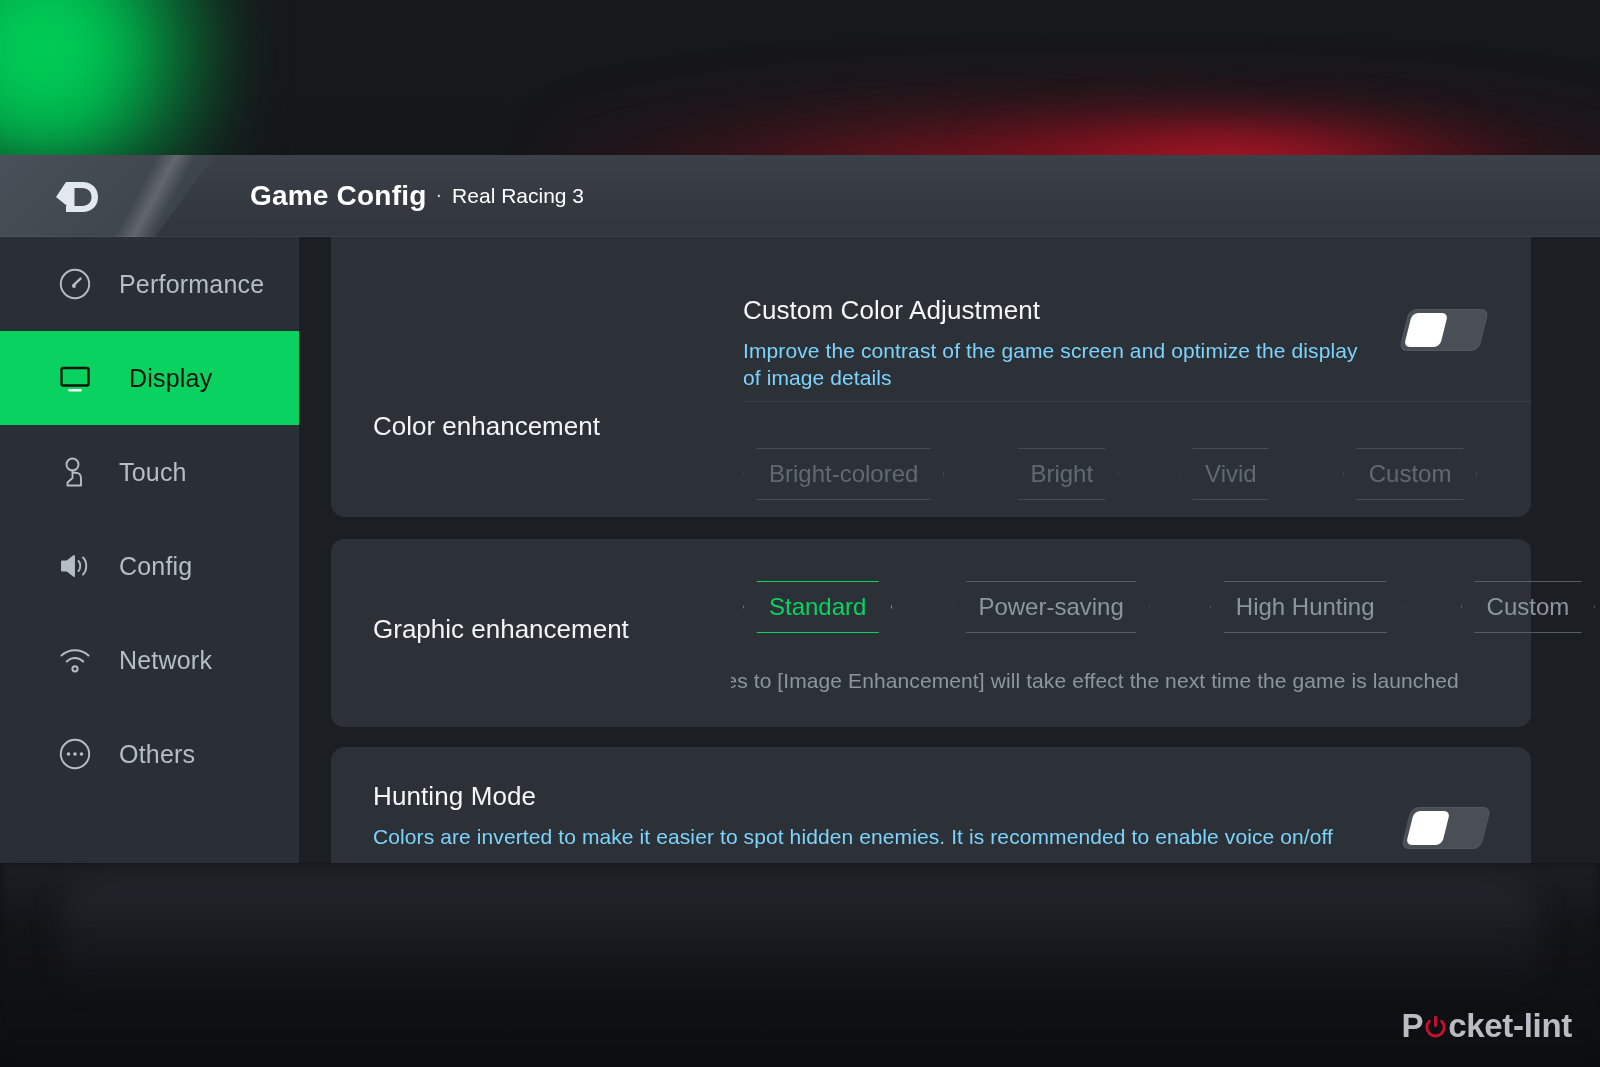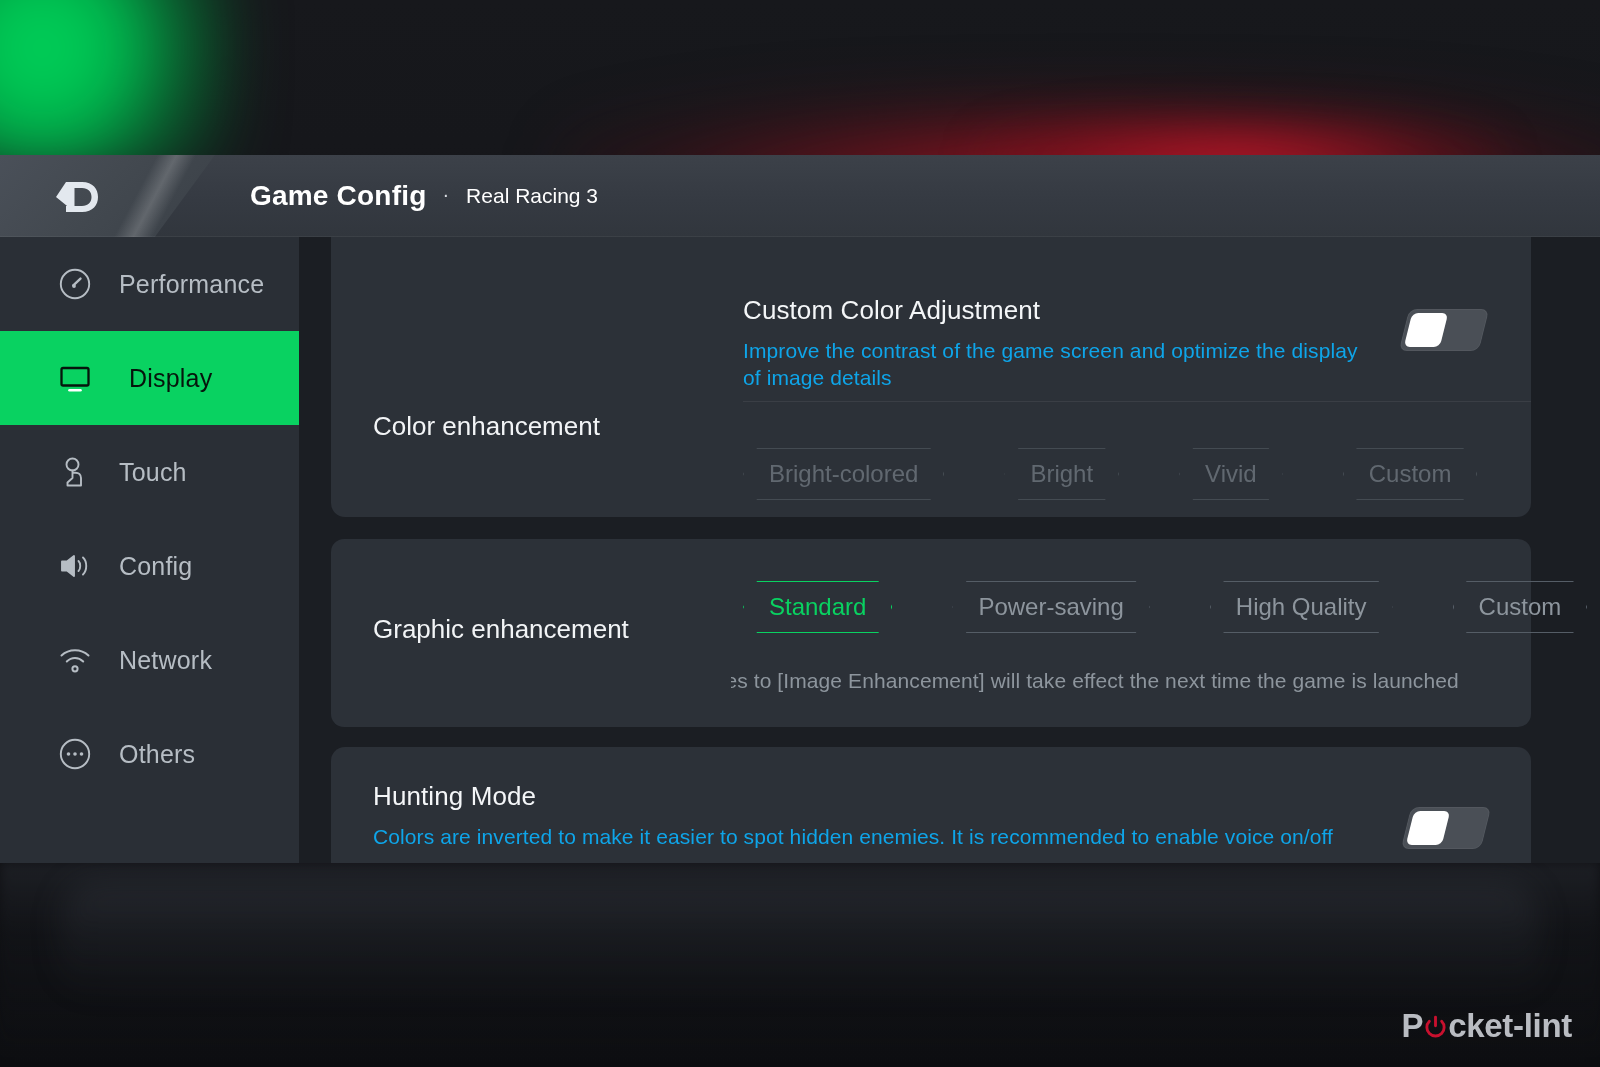--- a/index.html
+++ b/index.html
@@ -121,21 +121,21 @@
     width: 50px;
     height: 40px;
   }
   .titlebar-text {
     position: absolute;
     left: 250px;
     top: 0;
     height: 82px;
     display: flex;
     align-items: center;
-    gap: 8px;
+    gap: 1px;
     white-space: nowrap;
   }
   .title-main {
     font-size: 28px;
     font-weight: bold;
     color: #ffffff;
     letter-spacing: 0.2px;
   }
   .title-sep {
     font-size: 20px;
@@ -224,21 +224,21 @@
     white-space: nowrap;
   }
 
   .row-title {
     font-size: 26px;
     color: #f4f6f8;
     letter-spacing: 0.1px;
   }
   .row-desc {
     font-size: 21px;
-    color: #0ea5e9;
+    color: #7dd3fc;
     line-height: 1.30;
     letter-spacing: 0.1px;
   }
 
   
   .toggle {
     width: 80px;
     height: 42px;
     transform: skewX(-14deg);
     background: #4a4f56;
@@ -469,21 +469,21 @@
             <div class="chip selected">
               <span class="chip-bd"></span>
               <span class="chip-txt">Standard</span>
             </div>
             <div class="chip">
               <span class="chip-bd"></span>
               <span class="chip-txt">Power-saving</span>
             </div>
             <div class="chip">
               <span class="chip-bd"></span>
-              <span class="chip-txt">High Quality</span>
+              <span class="chip-txt">High Hunting</span>
             </div>
             <div class="chip">
               <span class="chip-bd"></span>
               <span class="chip-txt">Custom</span>
             </div>
           </div>
 
           <div style="position:absolute; left:400px; top:130px; width:800px; height:34px; overflow:hidden;">
             <div class="hint-marquee" style="left:-68px; top:0;">Changes to [Image Enhancement] will take effect the next time the game is launched</div>
           </div>

